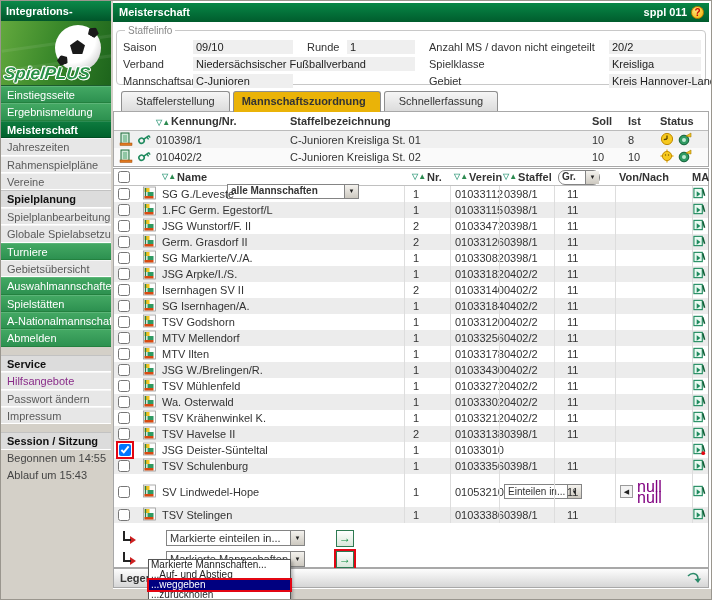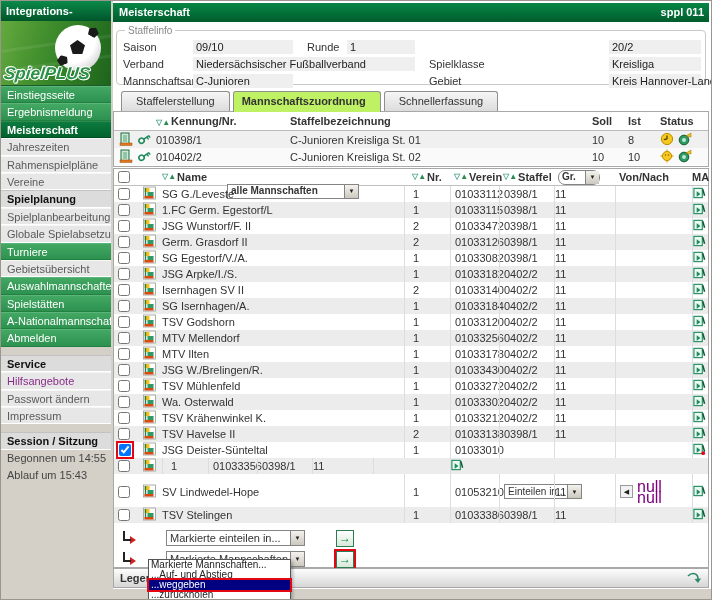--- a/index.html
+++ b/index.html
@@ -25,34 +25,34 @@
   .side-item.active { background:linear-gradient(#0d7a3e,#00622c); color:#fff; font-weight:bold; border-bottom:1px solid #004d22; border-top:1px solid #2c8a52; height:17.4px; }
   .side-item.light { background:#e7e7e7; color:#5a5a5a; border-bottom:1px solid #fff; border-top:1px solid #f6f6f6; height:17.4px; }
   .side-item.section { background:#dcdcdc; color:#111; font-weight:bold; border-bottom:1px solid #fff; border-top:1px solid #c2c2c2; height:17.4px; }
   .side-gap { height:8px; }
   .side-item.purple { color:#8a2d8a; }
   .session-line { padding-left:6px; color:#444; height:17px; line-height:17px; }
 
   
   .main { position:absolute; left:112px; top:0; width:598px; height:588px; background:#fff; }
   .titlebar { position:absolute; left:0; top:2px; width:596px; height:19px; background:linear-gradient(#078746,#005c2d); color:#fff; font-weight:bold; line-height:19px; padding:0 6px; }
-  .titlebar .right { position:absolute; right:5px; top:0; font-weight:bold; display:flex; align-items:center; gap:12px; height:19px;flex-direction:column; }
+  .titlebar .right { position:absolute; right:5px; top:0; font-weight:bold; display:flex; align-items:center; gap:4px; height:19px; }
   .help-icon { display:inline-block; width:13px; height:13px; border-radius:50%; background:radial-gradient(circle at 35% 30%,#ffe27a,#f0b400); border:1px solid #c87d00; color:#cc0000; font-weight:bold; font-size:10px; line-height:11px; text-align:center; cursor:pointer; }
 
   
   .staffelinfo { position:absolute; left:3px; top:24px; width:590px; height:60px; border:1px solid #c8c8c8; border-radius:4px; background:#fff; }
   .staffelinfo legend { margin-left:8px; padding:0 3px; color:#888; font-size:10px; }
   .fi { position:absolute; white-space:nowrap; }
   .fi-label { color:#333; }
   .fi-value { background:#efefef; padding:0 3px; height:14px; line-height:14px; display:inline-block; color:#222; }
 
   
   .tabs { position:absolute; left:8px; top:90px; height:20px; display:flex; gap:3px; z-index:3; }
   .tab { height:20px; line-height:19px; padding:0 14px; background:linear-gradient(#f6f6f6,#dcdcdc); border:1px solid #8f8f8f; border-bottom:none; border-radius:3px 3px 0 0; color:#333; cursor:pointer; }
-  .tab.active { background:#bef264; font-weight:bold; height:21px;padding-left:8px; }
+  .tab.active { background:#eab308; font-weight:bold; height:21px;padding-left:8px; }
 
   
   .panel { position:absolute; background:#fff; border:1px solid #a8a8a8; }
   .staffel-panel { left:0; top:110px; width:596px; height:56px; }
   .team-panel { left:0; top:167px; width:596px; height:400px; }
 
   .srow, .trow { display:flex; align-items:center; }
   .srow { height:17px; }
   .shead { height:19px; font-weight:bold; border-bottom:1px solid #bbb; background:#fff; }
   .s-icons { width:40px; display:flex; gap:3px; padding-left:4px; align-items:center; }
@@ -67,21 +67,21 @@
   
   .trow { height:16px; }
   .thead { height:17px; font-weight:bold; border-bottom:1px solid #c0c0c0; }
   .trow.gray { background:#ececec; }
   .c-check { width:28px; padding-left:4px; display:flex; align-items:center; }
   .c-icon { width:20px; display:flex; align-items:center; }
   .c-name { width:242px; display:flex; align-items:center; overflow:hidden; white-space:nowrap; }
   .c-nr { width:46px; padding-left:8px; }
   .c-verein { width:49px; padding-left:4px; }
   .c-staffel { width:55px; padding-left:4px; overflow:visible; white-space:nowrap; }
-  .c-gr { width:61px; }
+  .c-gr { width:61px; padding-left:12px; }
   .c-von { width:77px; padding-left:4px; }
   .c-ma { width:16px; }
   .c-nr,.c-verein,.c-staffel,.c-gr,.c-von,.c-ma { border-left:1px solid #ddd; height:100%; display:flex; align-items:center; }
   .thead .c-nr,.thead .c-verein,.thead .c-staffel,.thead .c-gr,.thead .c-von,.thead .c-ma { border-left:none; }
   .trow.tall { height:33px; align-items:center; }
   .trow.tall > div { padding-top:2px; }
   input[type=checkbox] { width:12px; height:12px; margin:0; }
   .chk-ring { display:inline-flex; padding:1px; box-shadow:0 0 0 2px #e30613; background:#fff; }
 
   
@@ -178,20 +178,21 @@
         <span class="help-icon">?</span>
       </span>
     </div>
 
     <fieldset class="staffelinfo">
       <legend>Staffelinfo</legend>
       <span class="fi fi-label" style="left:6px;top:5px;">Saison</span>
       <span class="fi fi-value" style="left:76px;top:4px;width:100px;">09/10</span>
       <span class="fi fi-label" style="left:190px;top:5px;">Runde</span>
       <span class="fi fi-value" style="left:230px;top:4px;width:68px;">1</span>
+      <span class="fi fi-label" style="left:312px;top:5px;">Anzahl MS / davon nicht eingeteilt</span>
       <span class="fi fi-value" style="left:492px;top:4px;width:92px;">20/2</span>
 
       <span class="fi fi-label" style="left:6px;top:22px;">Verband</span>
       <span class="fi fi-value" style="left:76px;top:21px;width:222px;">Niedersächsischer Fußballverband</span>
       <span class="fi fi-label" style="left:312px;top:22px;">Spielklasse</span>
       <span class="fi fi-value" style="left:492px;top:21px;width:92px;">Kreisliga</span>
 
       <span class="fi fi-label" style="left:6px;top:39px;">Mannschaftsart</span>
       <span class="fi fi-value" style="left:76px;top:38px;width:100px;">C-Junioren</span>
       <span class="fi fi-label" style="left:312px;top:39px;">Gebiet</span>
@@ -498,21 +499,21 @@
           <div class="c-icon">
             <span class="icon"><svg width="15" height="14" viewBox="0 0 14 14">
                 <rect x="1" y="1" width="12" height="12" fill="#fdfdfd" stroke="#9a9a9a" stroke-width="0.8"></rect>
                 <rect x="2" y="2" width="5" height="4" fill="#f0c420"></rect>
                 <path d="M3 2 L3 12" stroke="#2c7a45" stroke-width="1.4"></path>
                 <rect x="5" y="6" width="6" height="4" fill="#2f9a63"></rect>
                 <rect x="2" y="10" width="9" height="2.5" fill="#d84a10"></rect>
               </svg></span>
           </div>
           <div class="c-name">
-            <span>SG Egestorf/V./A.</span>
+            <span>SG Markierte/V./A.</span>
           </div>
           <div class="c-nr">
             <span>1</span>
           </div>
           <div class="c-verein">
             <span>01033082</span>
           </div>
           <div class="c-staffel">
             <span>0398/1</span>
           </div>
@@ -980,20 +981,23 @@
             <input type="checkbox" style="">
           </div>
           <div class="c-icon">
             <span class="icon"><svg width="15" height="14" viewBox="0 0 14 14">
                 <rect x="1" y="1" width="12" height="12" fill="#fdfdfd" stroke="#9a9a9a" stroke-width="0.8"></rect>
                 <rect x="2" y="2" width="5" height="4" fill="#f0c420"></rect>
                 <path d="M3 2 L3 12" stroke="#2c7a45" stroke-width="1.4"></path>
                 <rect x="5" y="6" width="6" height="4" fill="#2f9a63"></rect>
                 <rect x="2" y="10" width="9" height="2.5" fill="#d84a10"></rect>
               </svg></span>
+          </div>
+          <div class="c-name">
+            <span>TSV Schulenburg</span>
           </div>
           <div class="c-nr">
             <span>1</span>
           </div>
           <div class="c-verein">
             <span>01033356</span>
           </div>
           <div class="c-staffel">
             <span>0398/1</span>
           </div>

